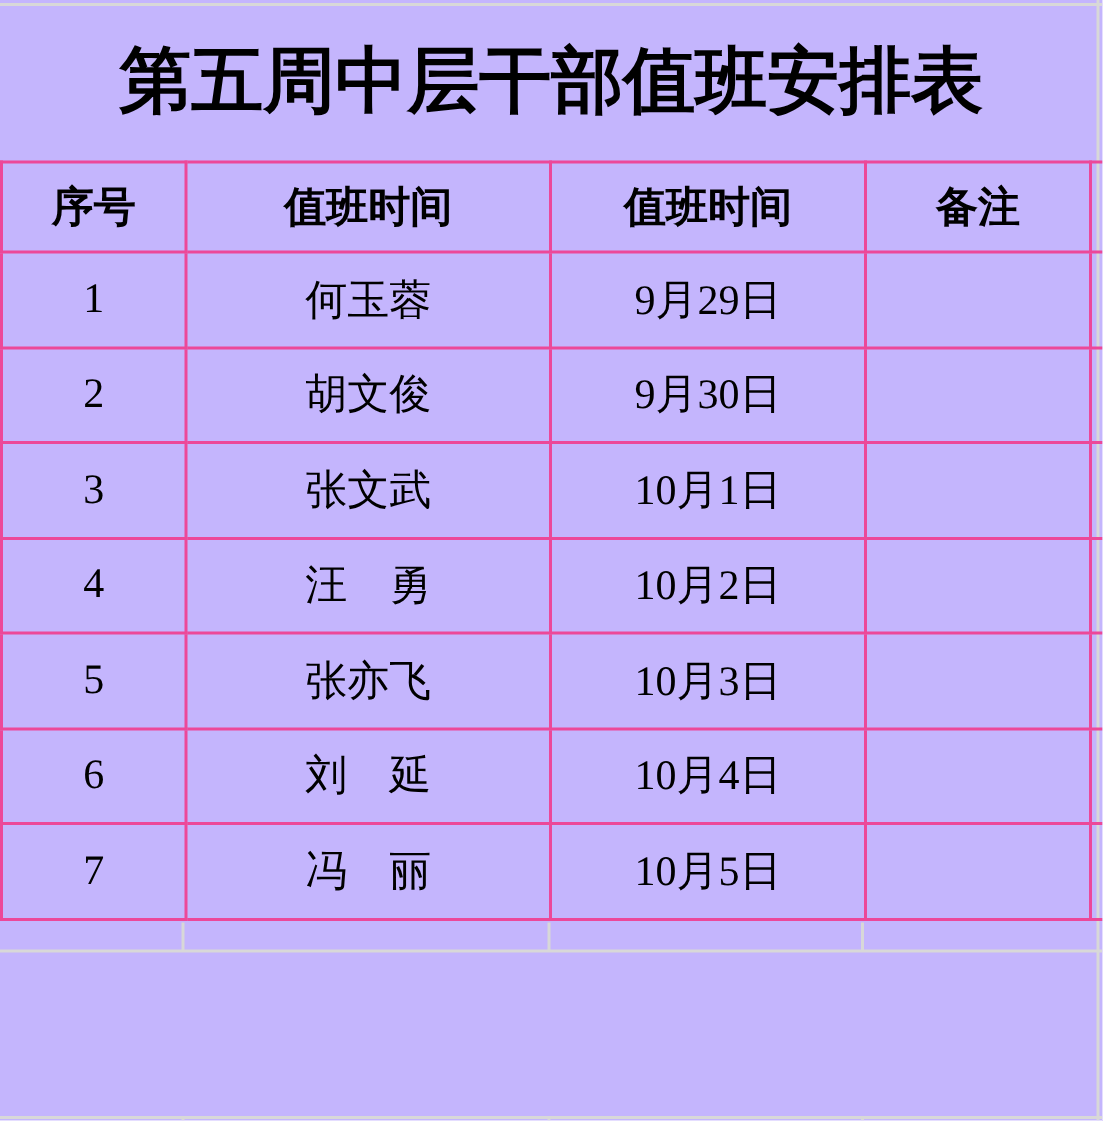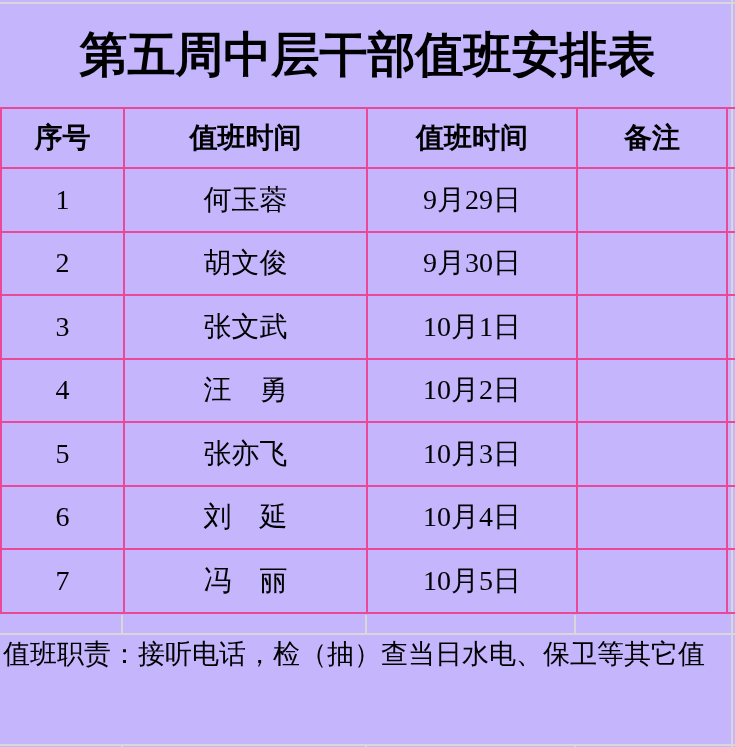--- a/index.html
+++ b/index.html
@@ -164,21 +164,20 @@
       </tr>
     </tbody>
   </table>
 
   <div class="gridline v" style="left:121px; top:615px; height:19px;"></div>
   <div class="gridline v" style="left:365px; top:615px; height:19px;"></div>
   <div class="gridline v" style="left:574px; top:615px; height:19px;"></div>
   <div class="gridline h" style="top:633px;"></div>
 
   <div class="footer-note">
-    <div>值班职责：接听电话，检（抽）查当日水电、保卫等其它值</div>
   </div>
 
   <div class="gridline h" style="top:744px;"></div>
   <div class="gridline v" style="left:121px; top:744px; height:3px;"></div>
   <div class="gridline v" style="left:365px; top:744px; height:3px;"></div>
   <div class="gridline v" style="left:574px; top:744px; height:3px;"></div>
 
 </div>
 
 </body></html>

